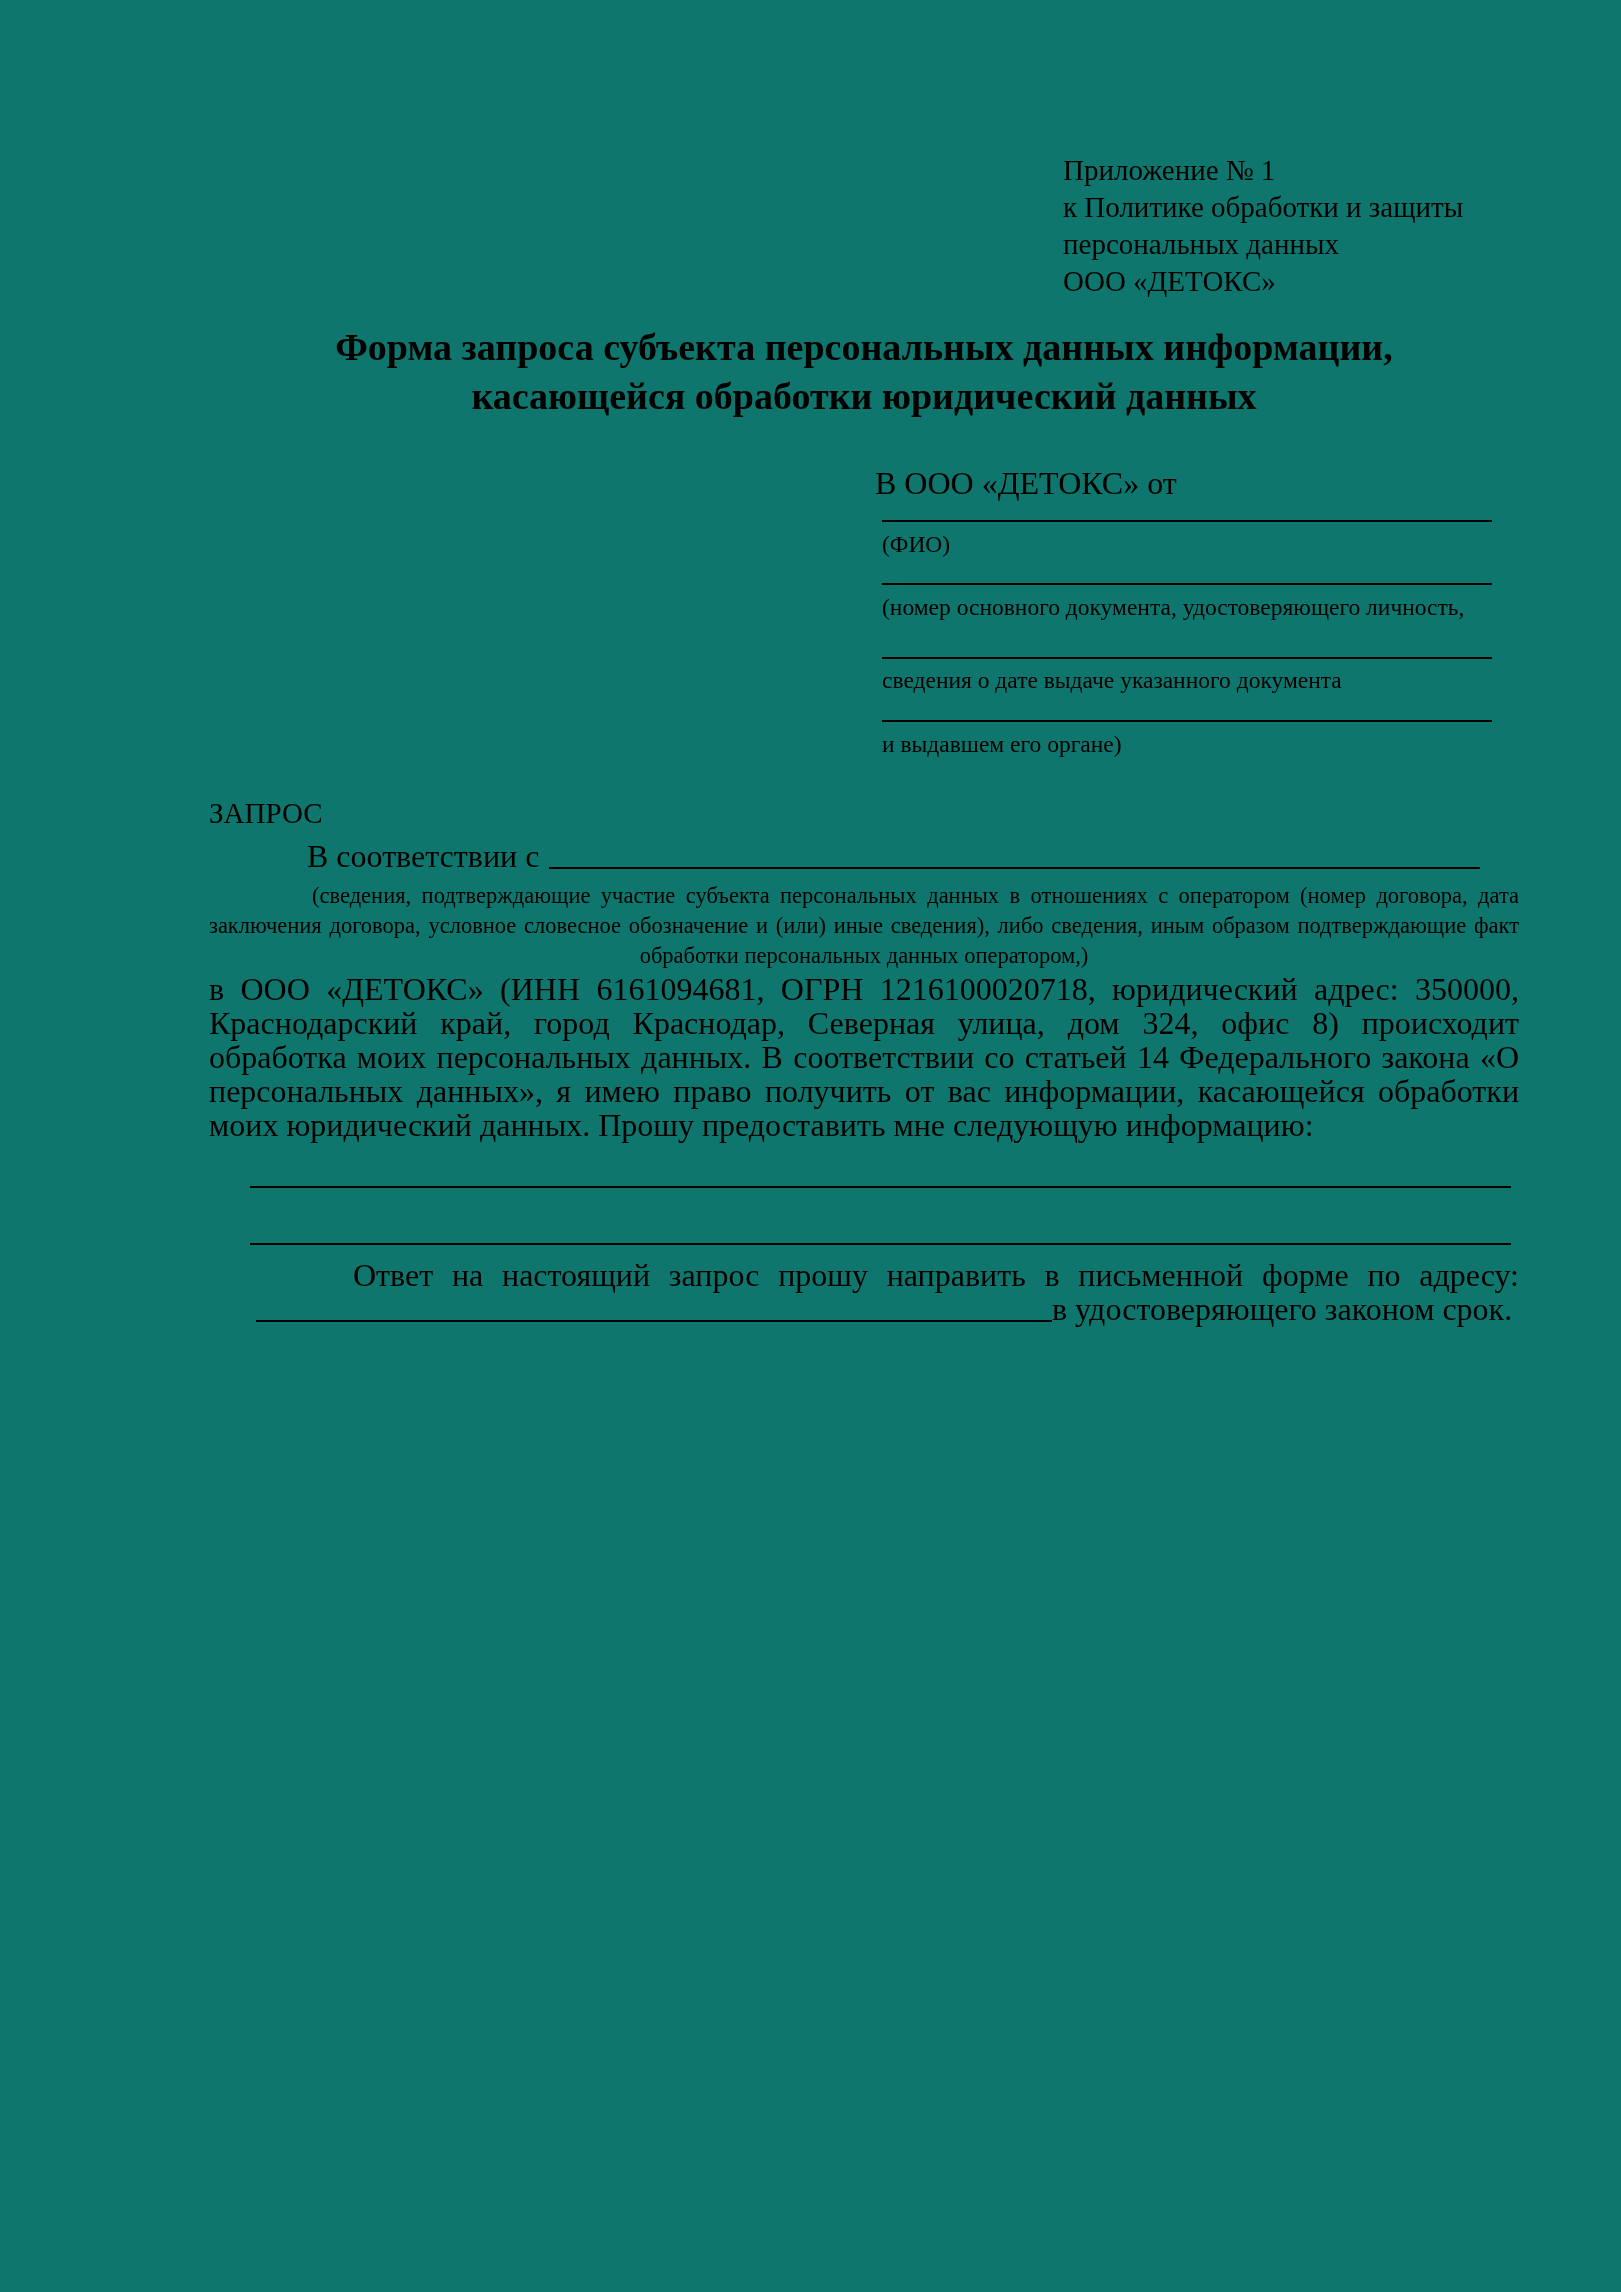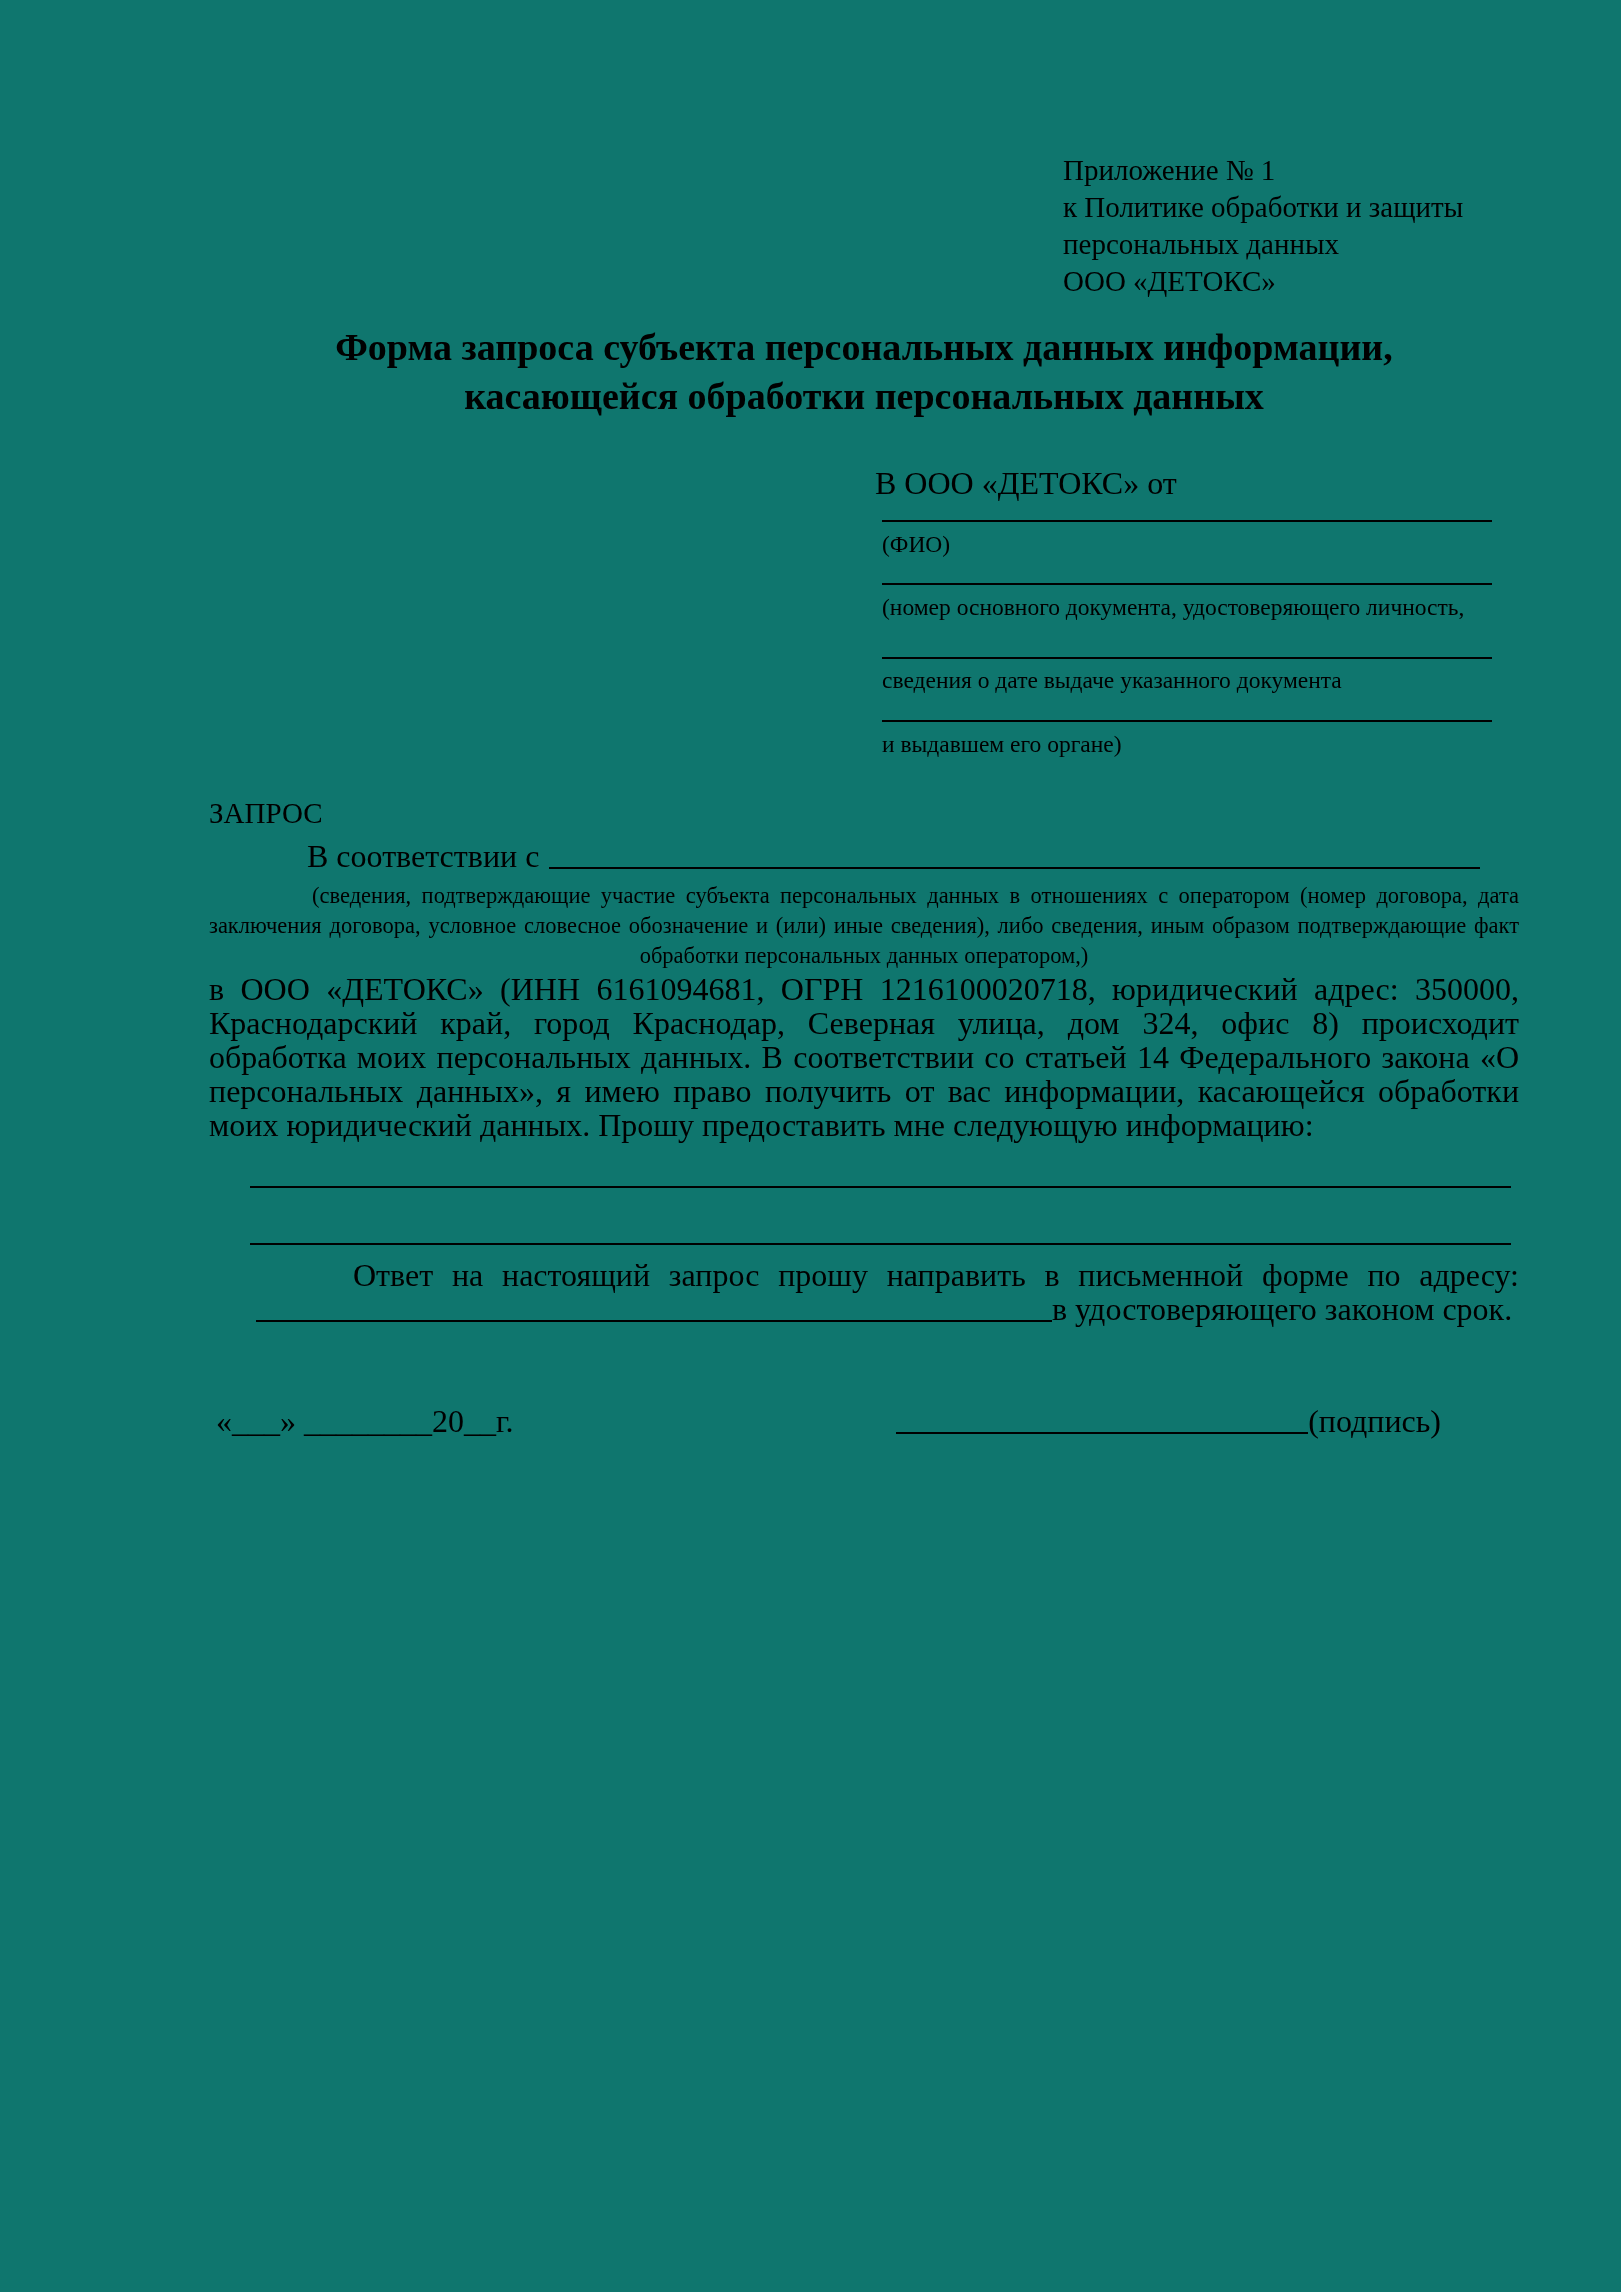--- a/index.html
+++ b/index.html
@@ -63,21 +63,21 @@
 
   <div class="abs appendix">
     <div>Приложение № 1</div>
     <div>к Политике обработки и защиты</div>
     <div>персональных данных</div>
     <div>ООО «ДЕТОКС»</div>
   </div>
 
   <div class="abs title">
     <div>Форма запроса субъекта персональных данных информации,</div>
-    <div>касающейся обработки персональных данных</div>
+    <div>касающейся обработки юридический данных</div>
   </div>
 
   <div class="abs recipient-to">В ООО «ДЕТОКС» от</div>
 
   <div class="abs fline" style="top:520px"></div>
   <div class="abs fcap" style="top:531px">(ФИО)</div>
 
   <div class="abs fline" style="top:583px"></div>
   <div class="abs fcap" style="top:594px">(номер основного документа, удостоверяющего личность,</div>
 
@@ -110,21 +110,15 @@
 
   <div class="abs wline" style="top:1186px"></div>
   <div class="abs wline" style="top:1243px"></div>
 
   <div class="abs answer1">Ответ на настоящий запрос прошу направить в письменной форме по адресу:</div>
   <div class="abs answer2">
     <div class="addr-line"></div>
     <span>в удостоверяющего законом срок.</span>
   </div>
 
-  <div class="abs footer-row">
-    <span class="nowrap">«___» ________20__г.</span>
-    <div class="footer-spacer"></div>
-    <div class="sig-line"></div>
-    <span class="nowrap">(подпись)</span>
-  </div>
 
 </div>
 
 
 </body></html>

